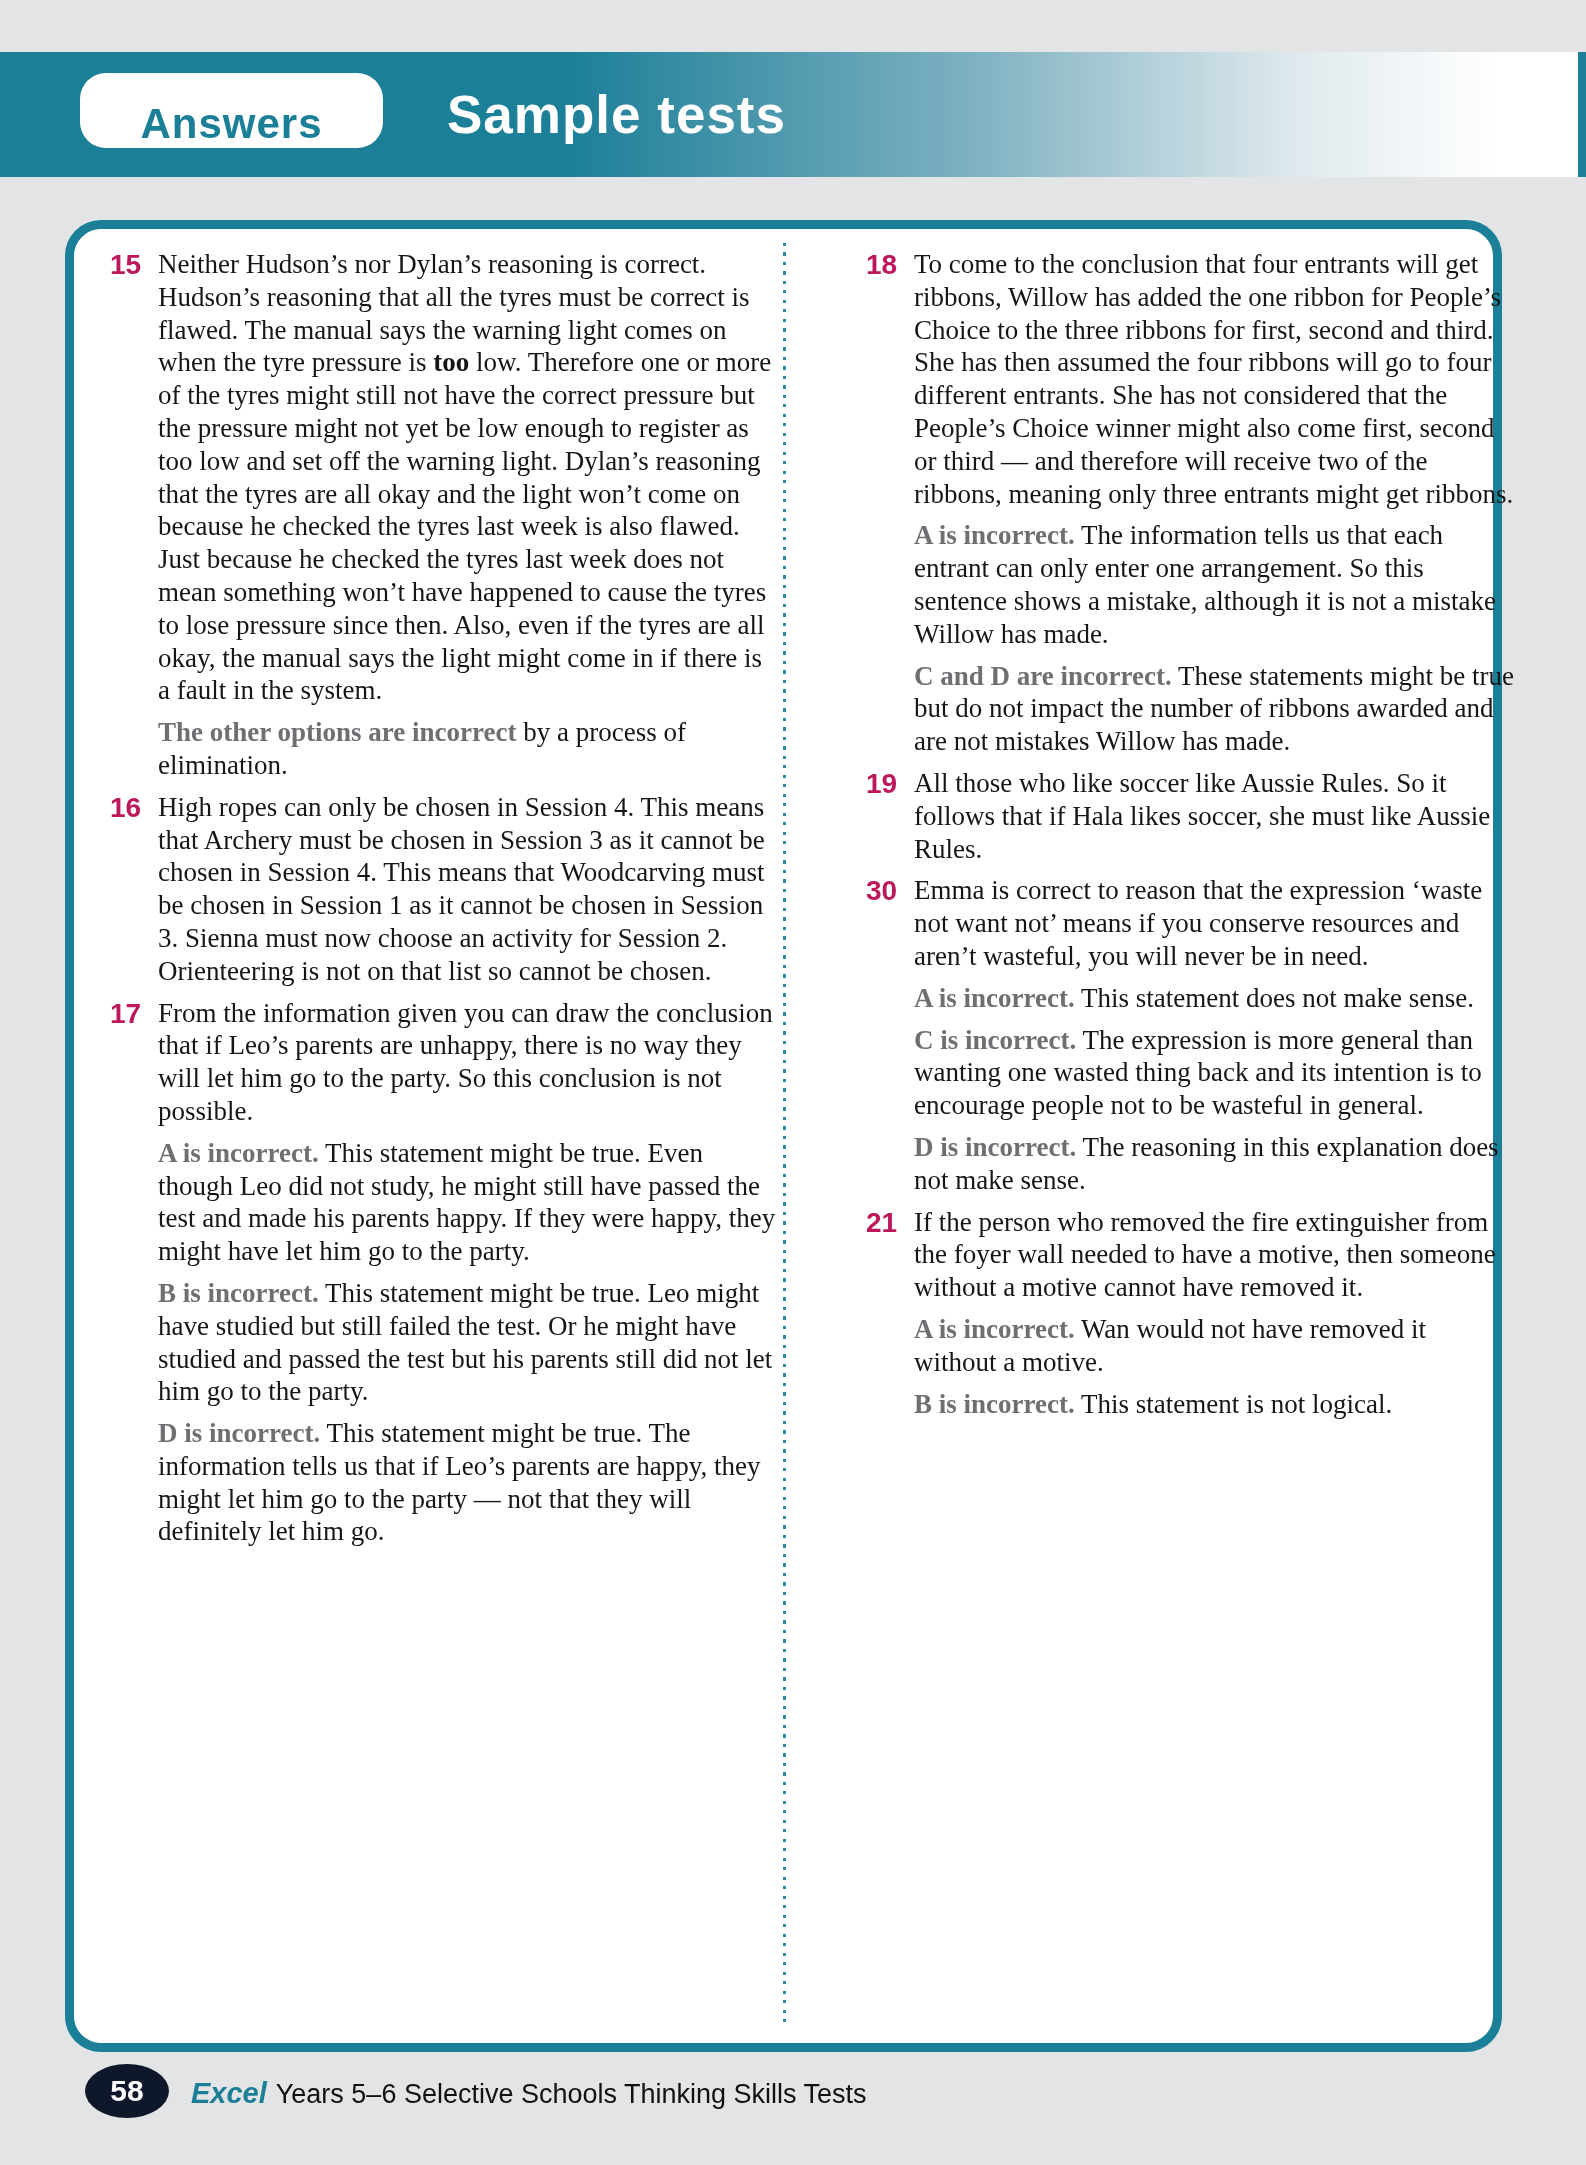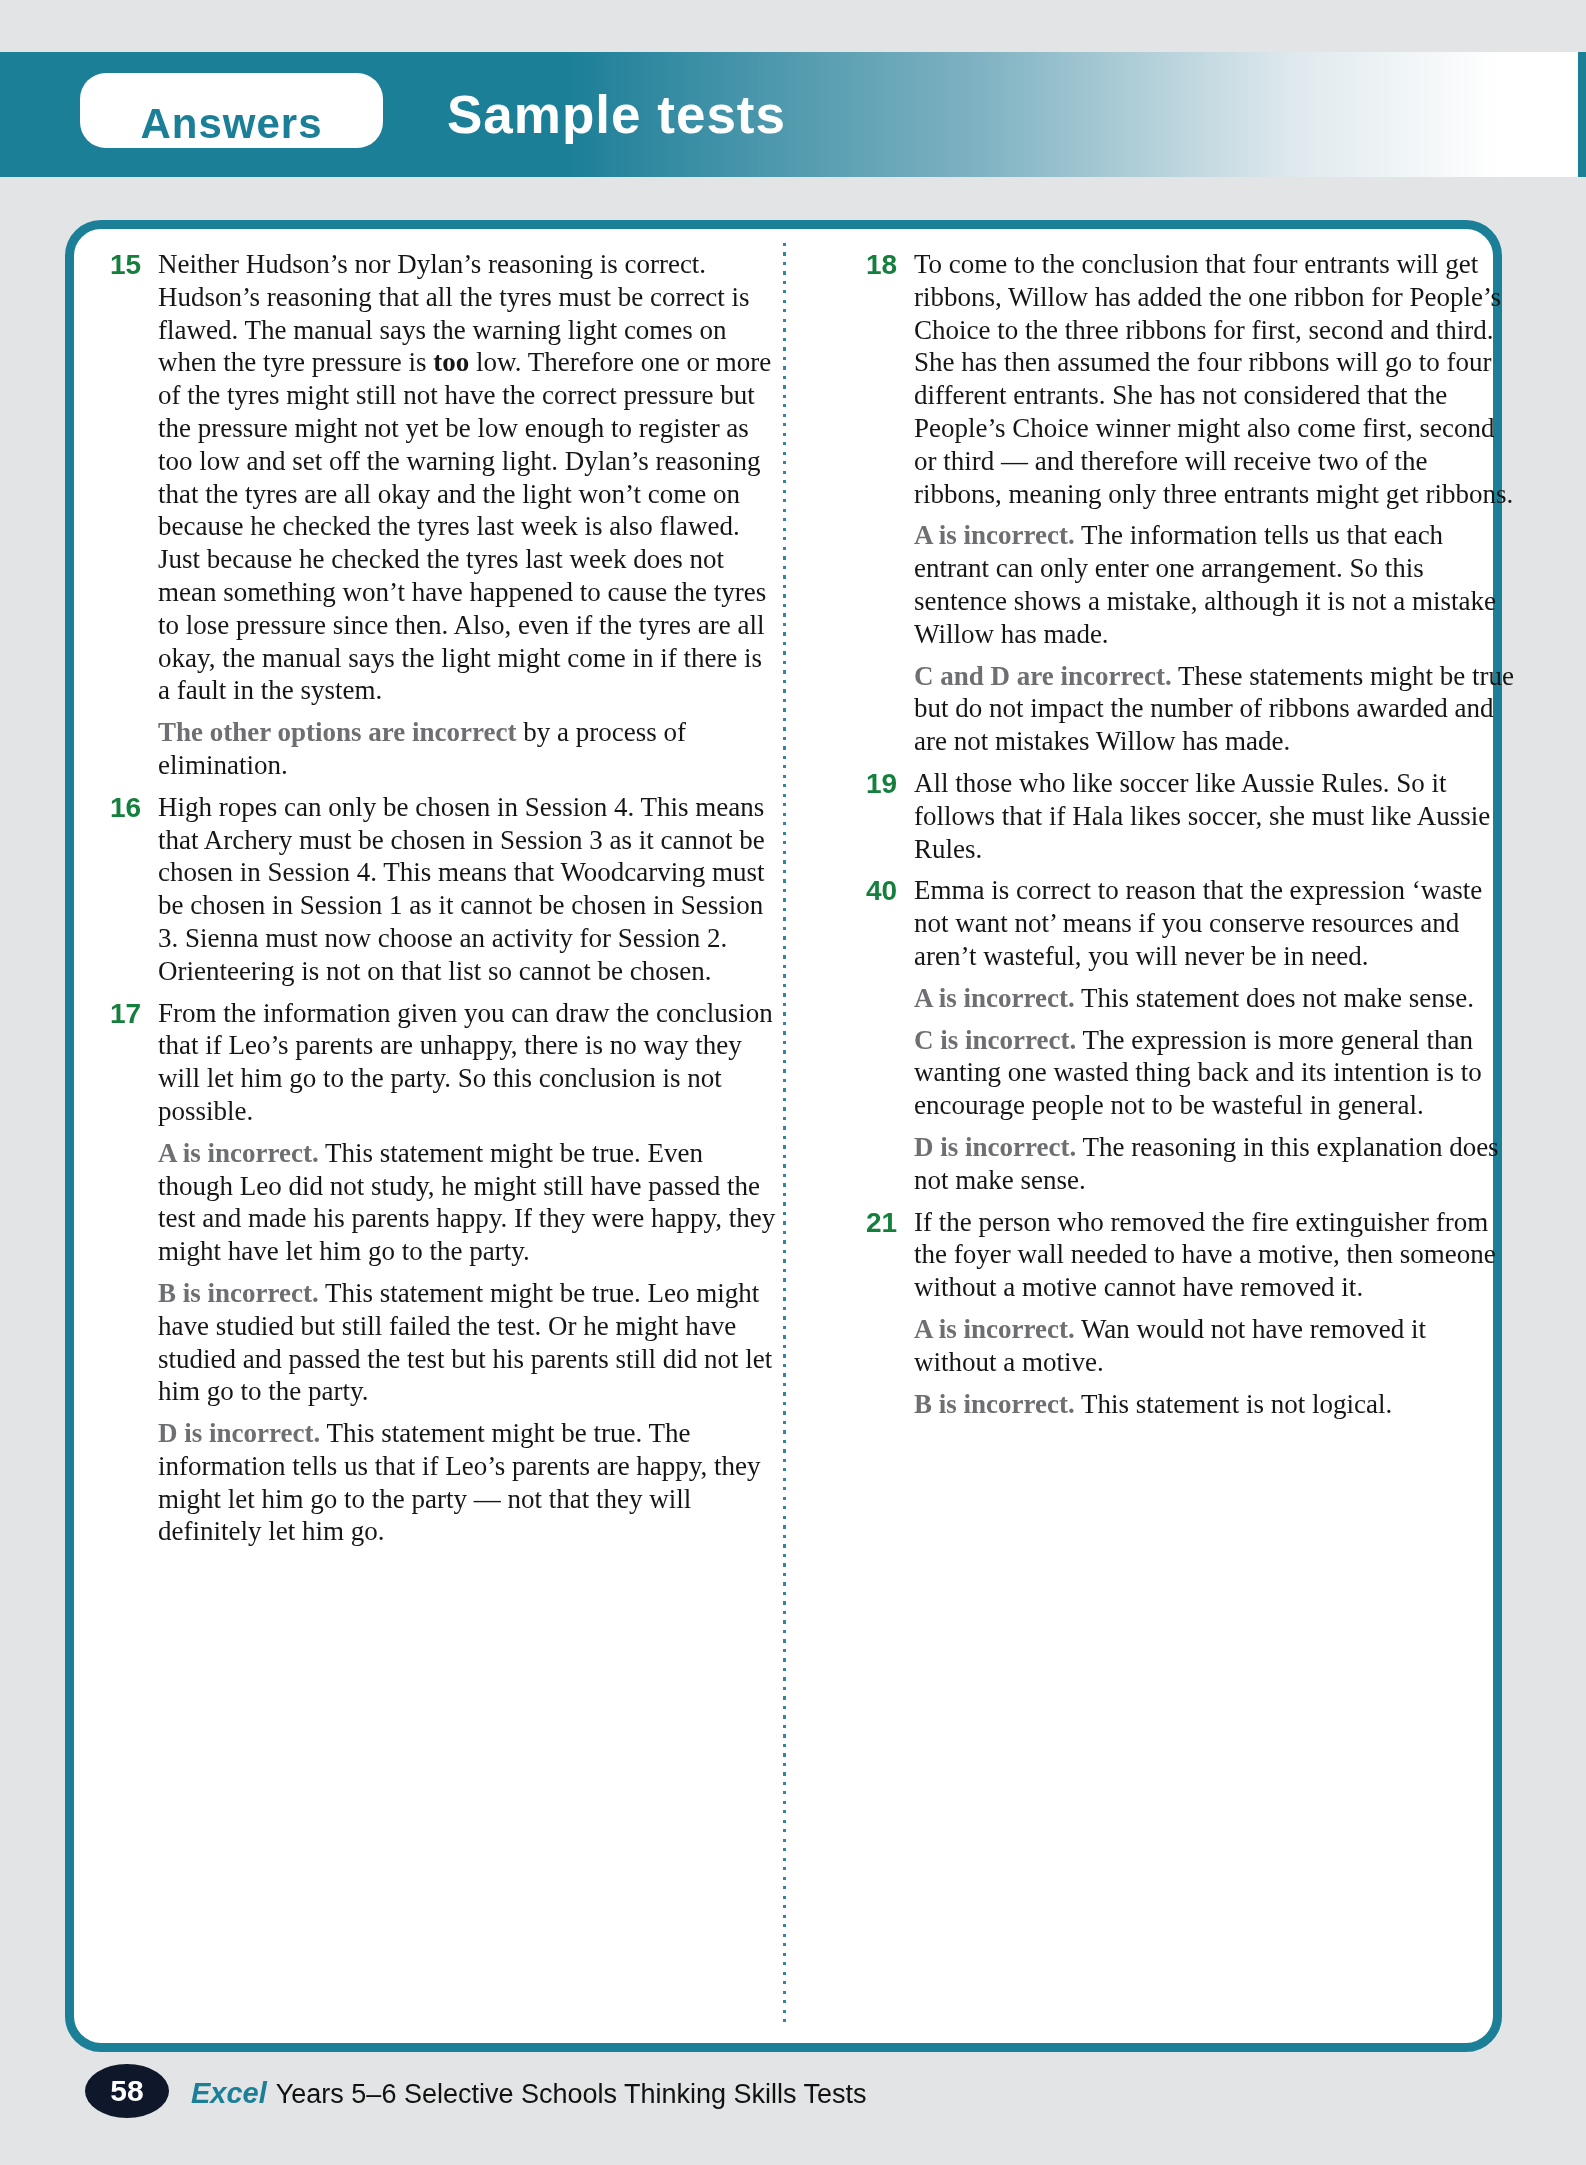--- a/index.html
+++ b/index.html
@@ -45,21 +45,21 @@
     background:repeating-linear-gradient(to bottom,#2c8aa0 0 3px, transparent 3px 9.5px);
   }
   .col { position:absolute; top:19px; }
   .col-left  { left:36px;  width:668px; }
   .col-right { left:764px; width:648px;margin-left:28px; }
 
   .item { display:flex; margin-bottom:9px; }
   .num {
     flex:0 0 48px;
     font-family:"Liberation Sans", sans-serif; font-weight:bold;
-    font-size:28px; line-height:33px; color:#15803d;
+    font-size:28px; line-height:33px; color:#be185d;
   }
   .item-body {
     flex:1;
     font-size:27px; line-height:32.8px; color:#161616;
   }
   .item-body p { margin:0 0 9px 0; }
   .item-body p:last-child { margin-bottom:0; }
   .lead { font-weight:bold; color:#6e6f72; }
   .b { font-weight:bold; }
 
@@ -126,21 +126,21 @@
           <p><span class="lead">C and D are incorrect.</span><span> These statements might be true but do not impact the number of ribbons awarded and are not mistakes Willow has made.</span></p>
         </div>
       </div>
       <div class="item">
         <span class="num">19</span>
         <div class="item-body">
           <p><span>All those who like soccer like Aussie Rules. So it follows that if Hala likes soccer, she must like Aussie Rules.</span></p>
         </div>
       </div>
       <div class="item">
-        <span class="num">40</span>
+        <span class="num">30</span>
         <div class="item-body">
           <p><span>Emma is correct to reason that the expression ‘waste not want not’ means if you conserve resources and aren’t wasteful, you will never be in need.</span></p>
           <p><span class="lead">A is incorrect.</span><span> This statement does not make sense.</span></p>
           <p><span class="lead">C is incorrect.</span><span> The expression is more general than wanting one wasted thing back and its intention is to encourage people not to be wasteful in general.</span></p>
           <p><span class="lead">D is incorrect.</span><span> The reasoning in this explanation does not make sense.</span></p>
         </div>
       </div>
       <div class="item">
         <span class="num">21</span>
         <div class="item-body">

